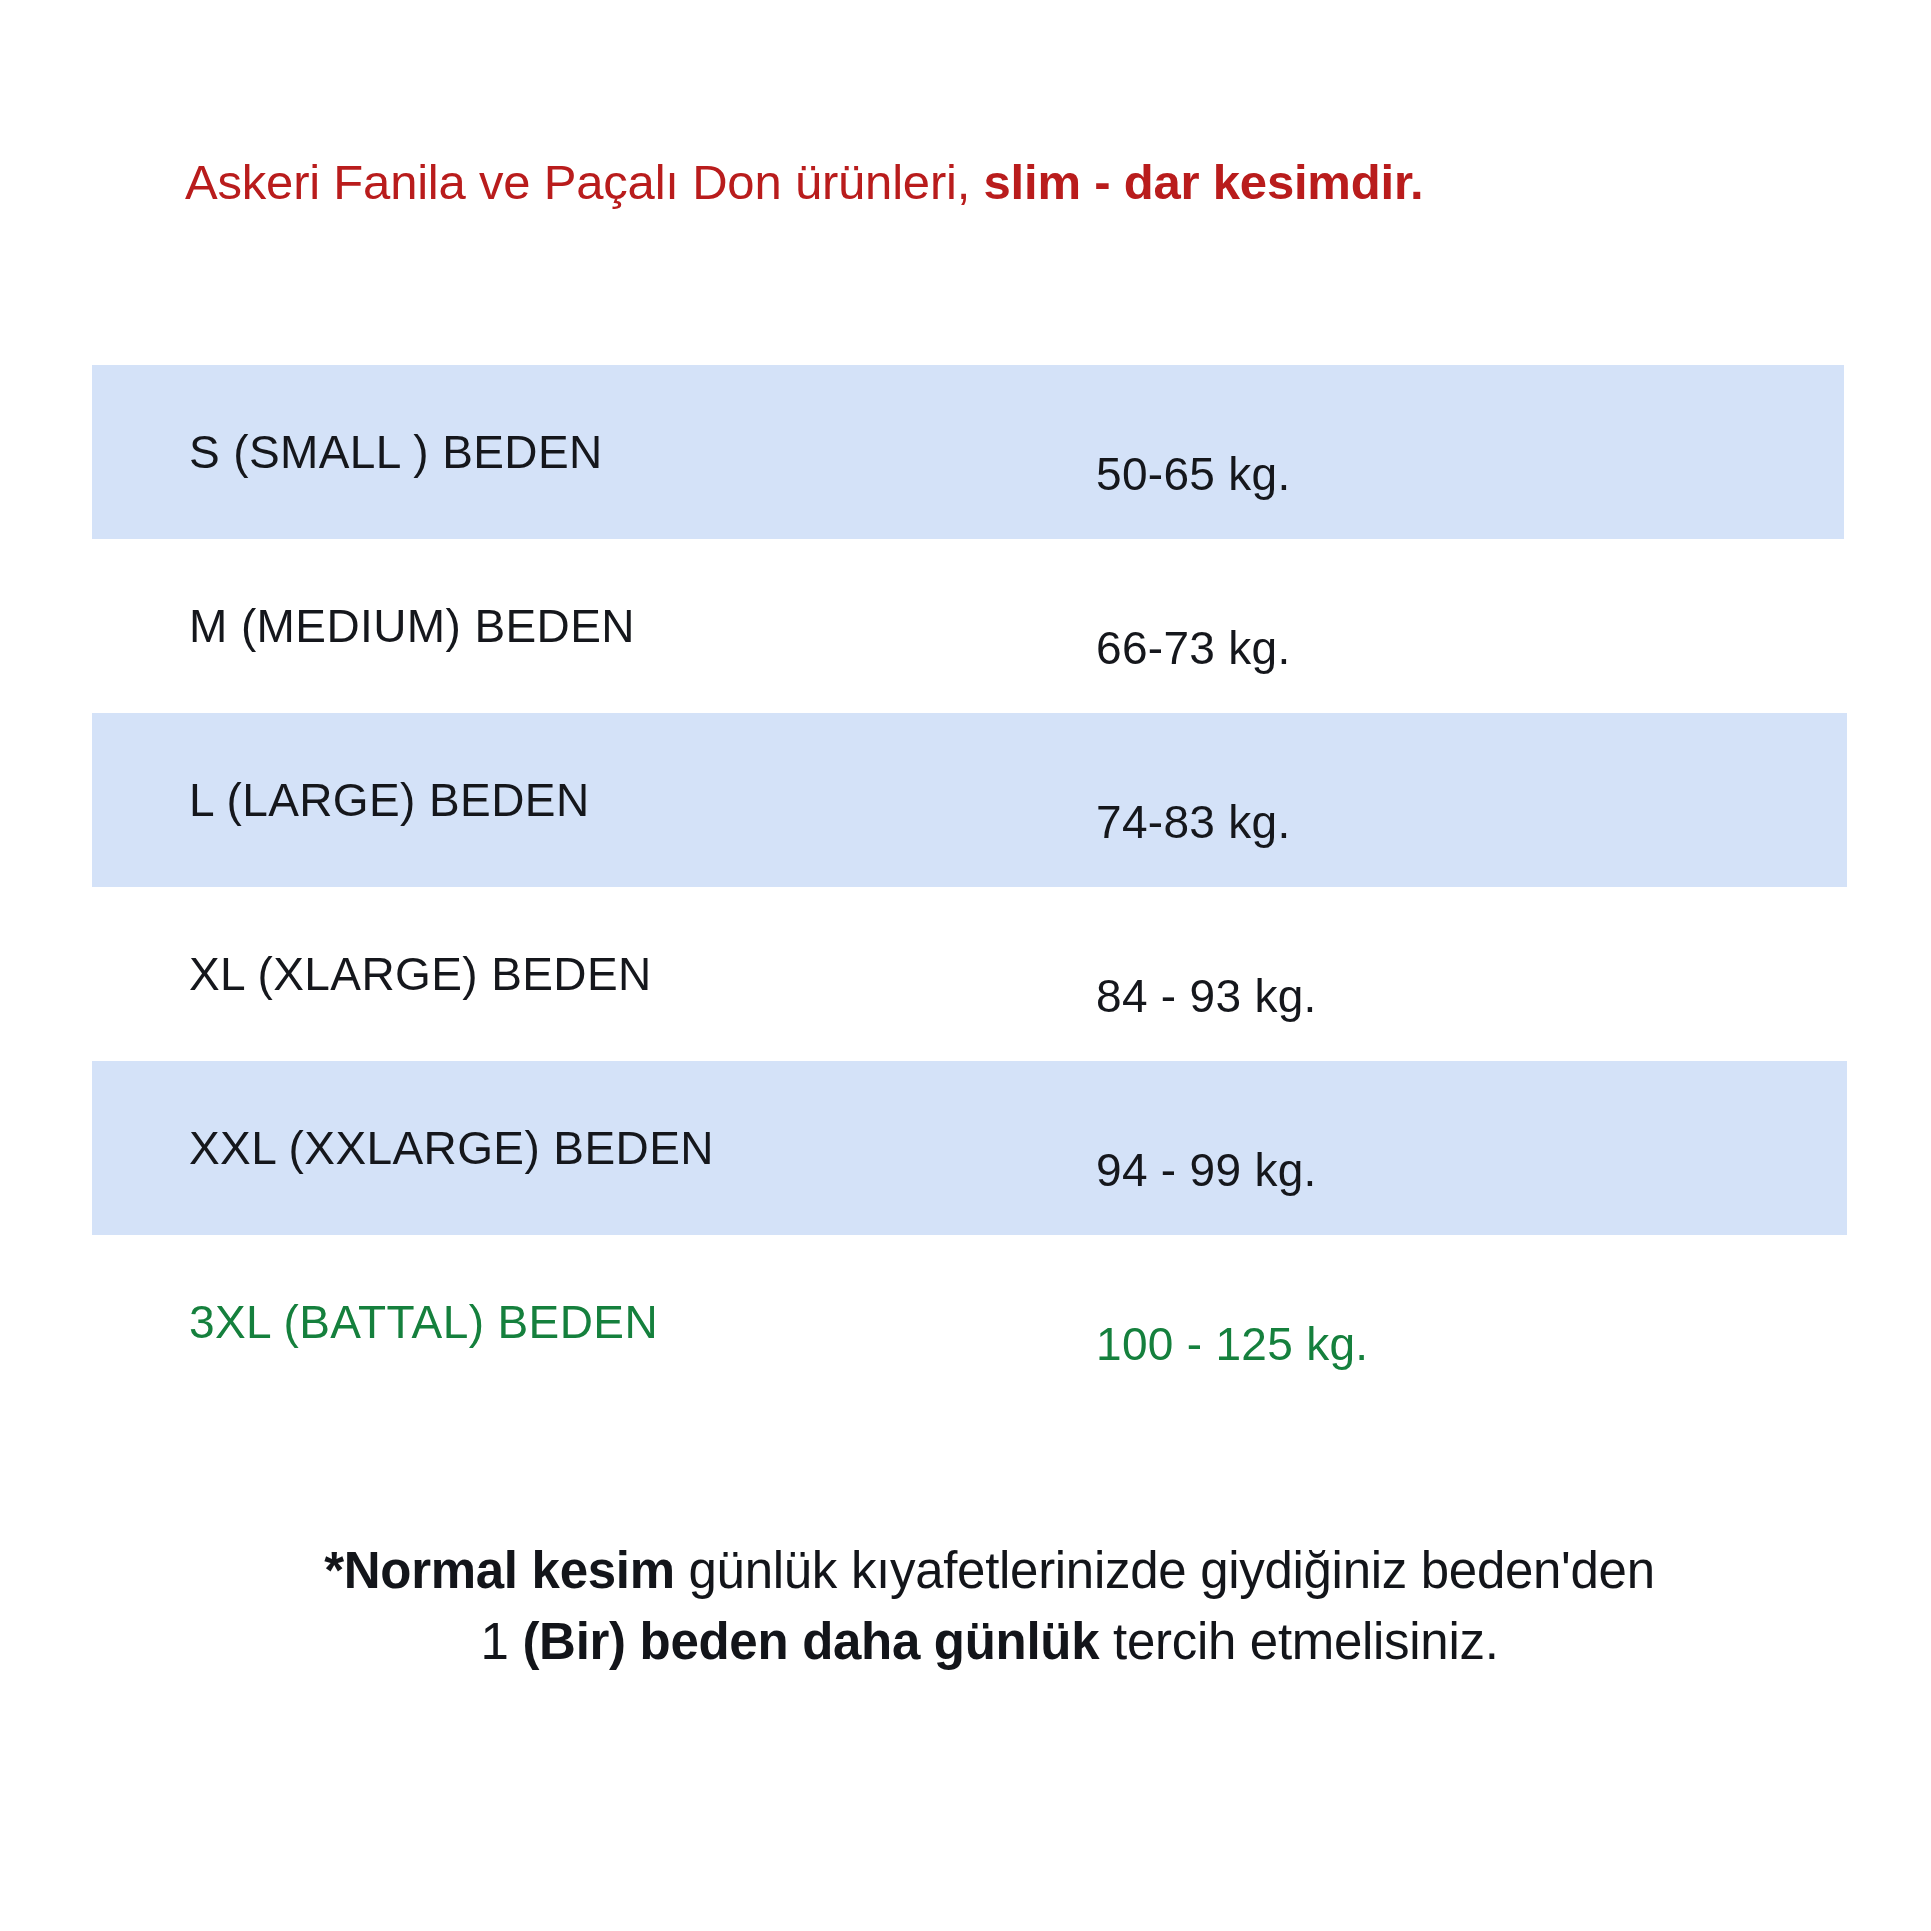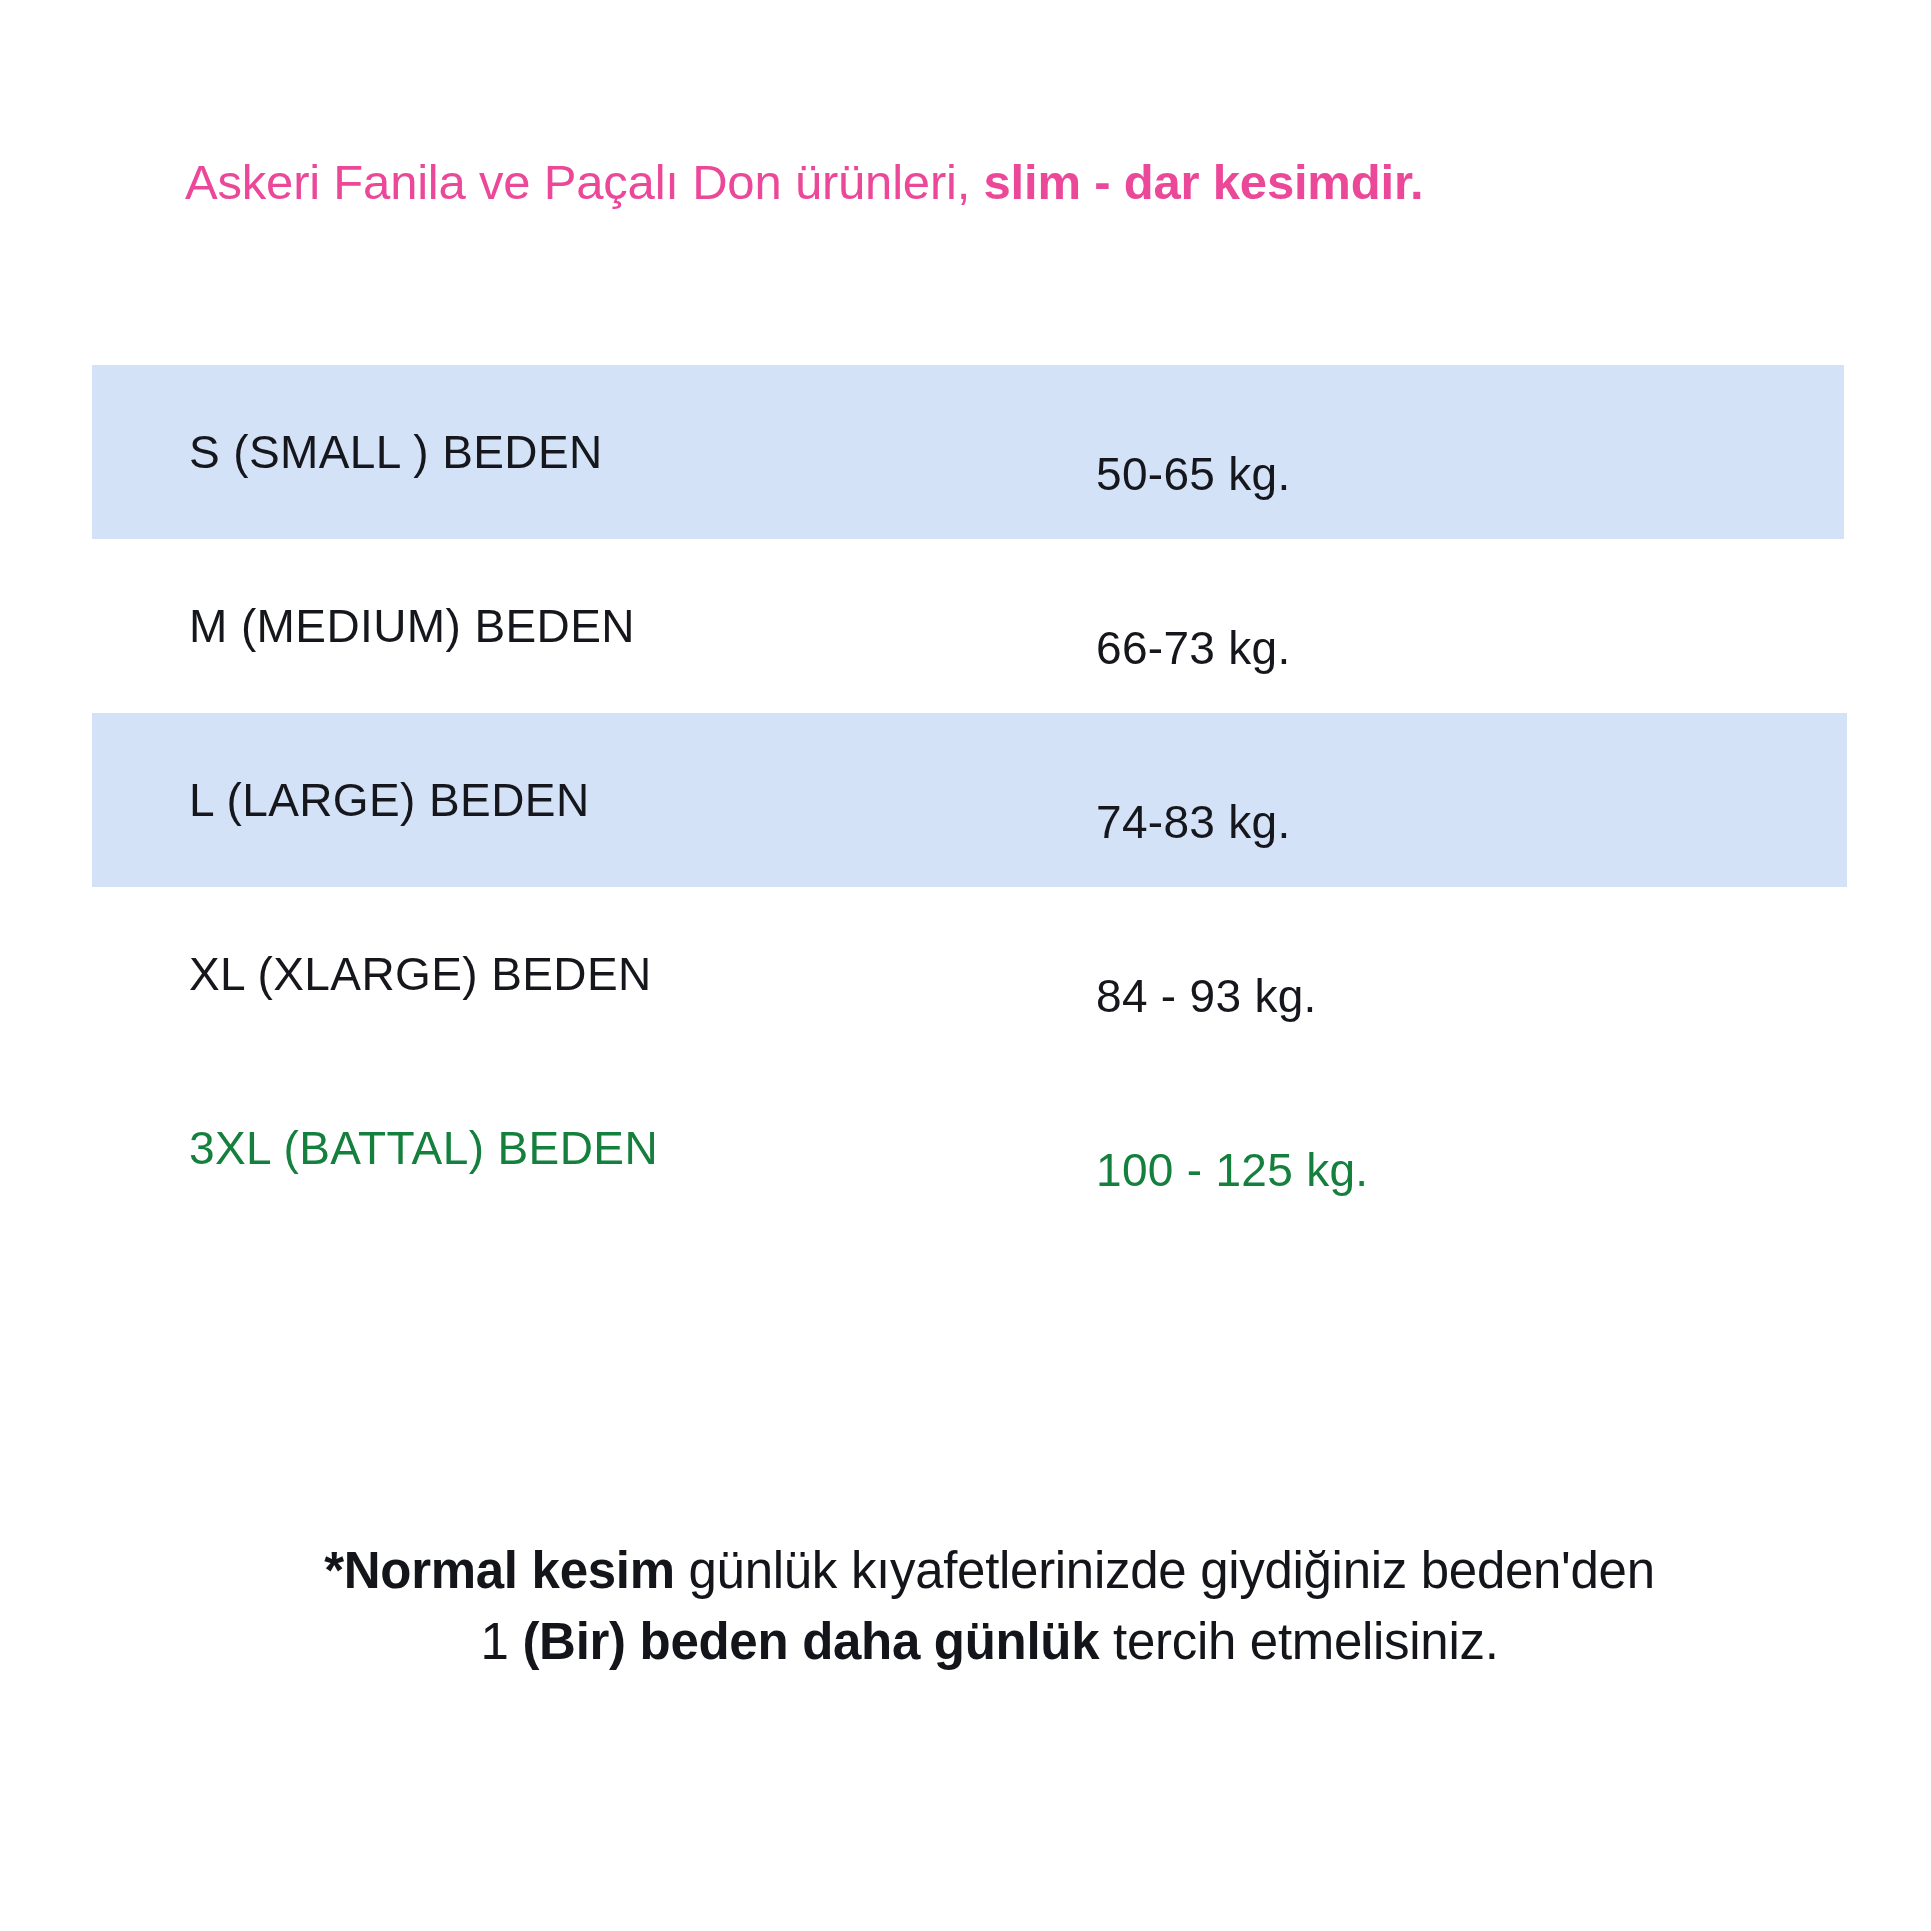--- a/index.html
+++ b/index.html
@@ -26,21 +26,21 @@
   }
 
   
   .heading {
     position: absolute;
     left: 185px;
     top: 150px;
     font-size: 49px;
     line-height: 64px;
     letter-spacing: -0.2px;
-    color: #ec4899;
+    color: #b91c1c;
     font-weight: 400;
     white-space: nowrap;
   }
   .heading .strong {
     font-weight: 700;
   }
 
   
   .size-table {
     position: absolute;
@@ -154,20 +154,26 @@
       </div>
     </div>
 
     <div class="size-row">
       <div class="cells">
         <span class="cell-size">XL (XLARGE) BEDEN</span>
         <span class="cell-weight">84 - 93 kg.</span>
       </div>
     </div>
 
+    <div class="size-row shaded band-wide" style="background: rgb(212, 226, 248);">
+      <div class="cells">
+        <span class="cell-size">XXL (XXLARGE) BEDEN</span>
+        <span class="cell-weight">94 - 99 kg.</span>
+      </div>
+    </div>
 
     <div class="size-row muted">
       <div class="cells">
         <span class="cell-size">3XL (BATTAL) BEDEN</span>
         <span class="cell-weight">100 - 125 kg.</span>
       </div>
     </div>
 
   </div>
 

